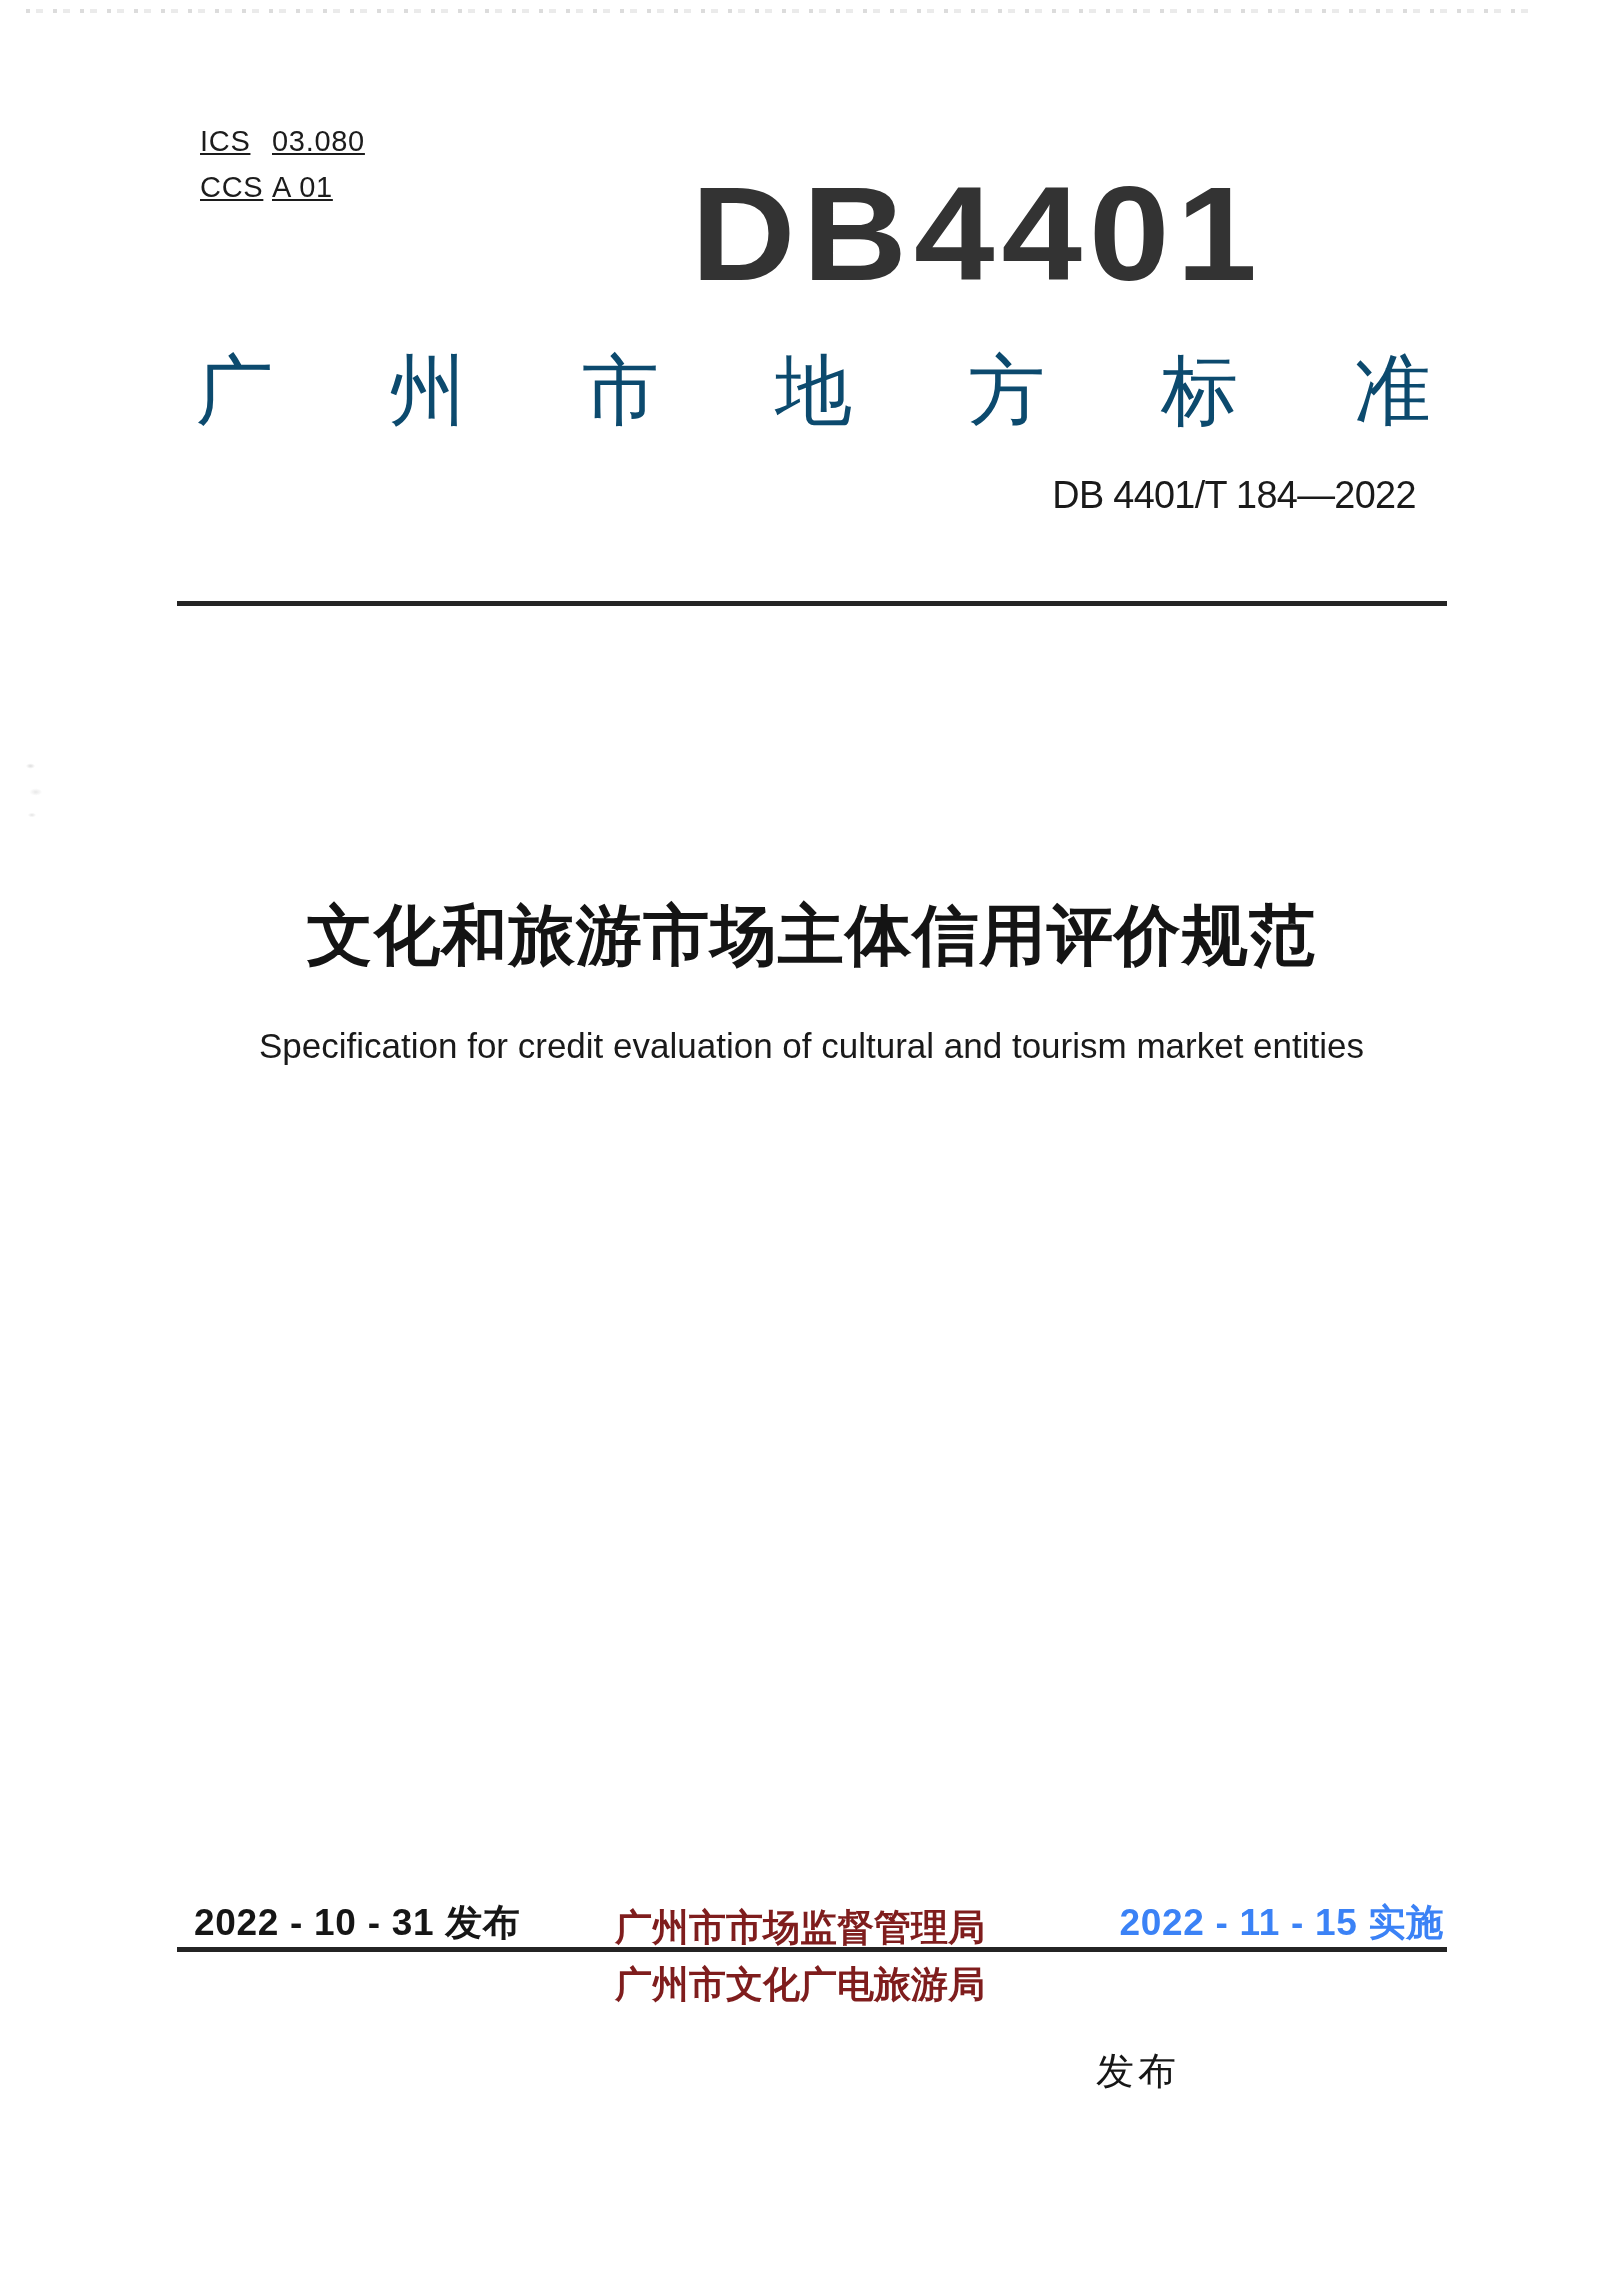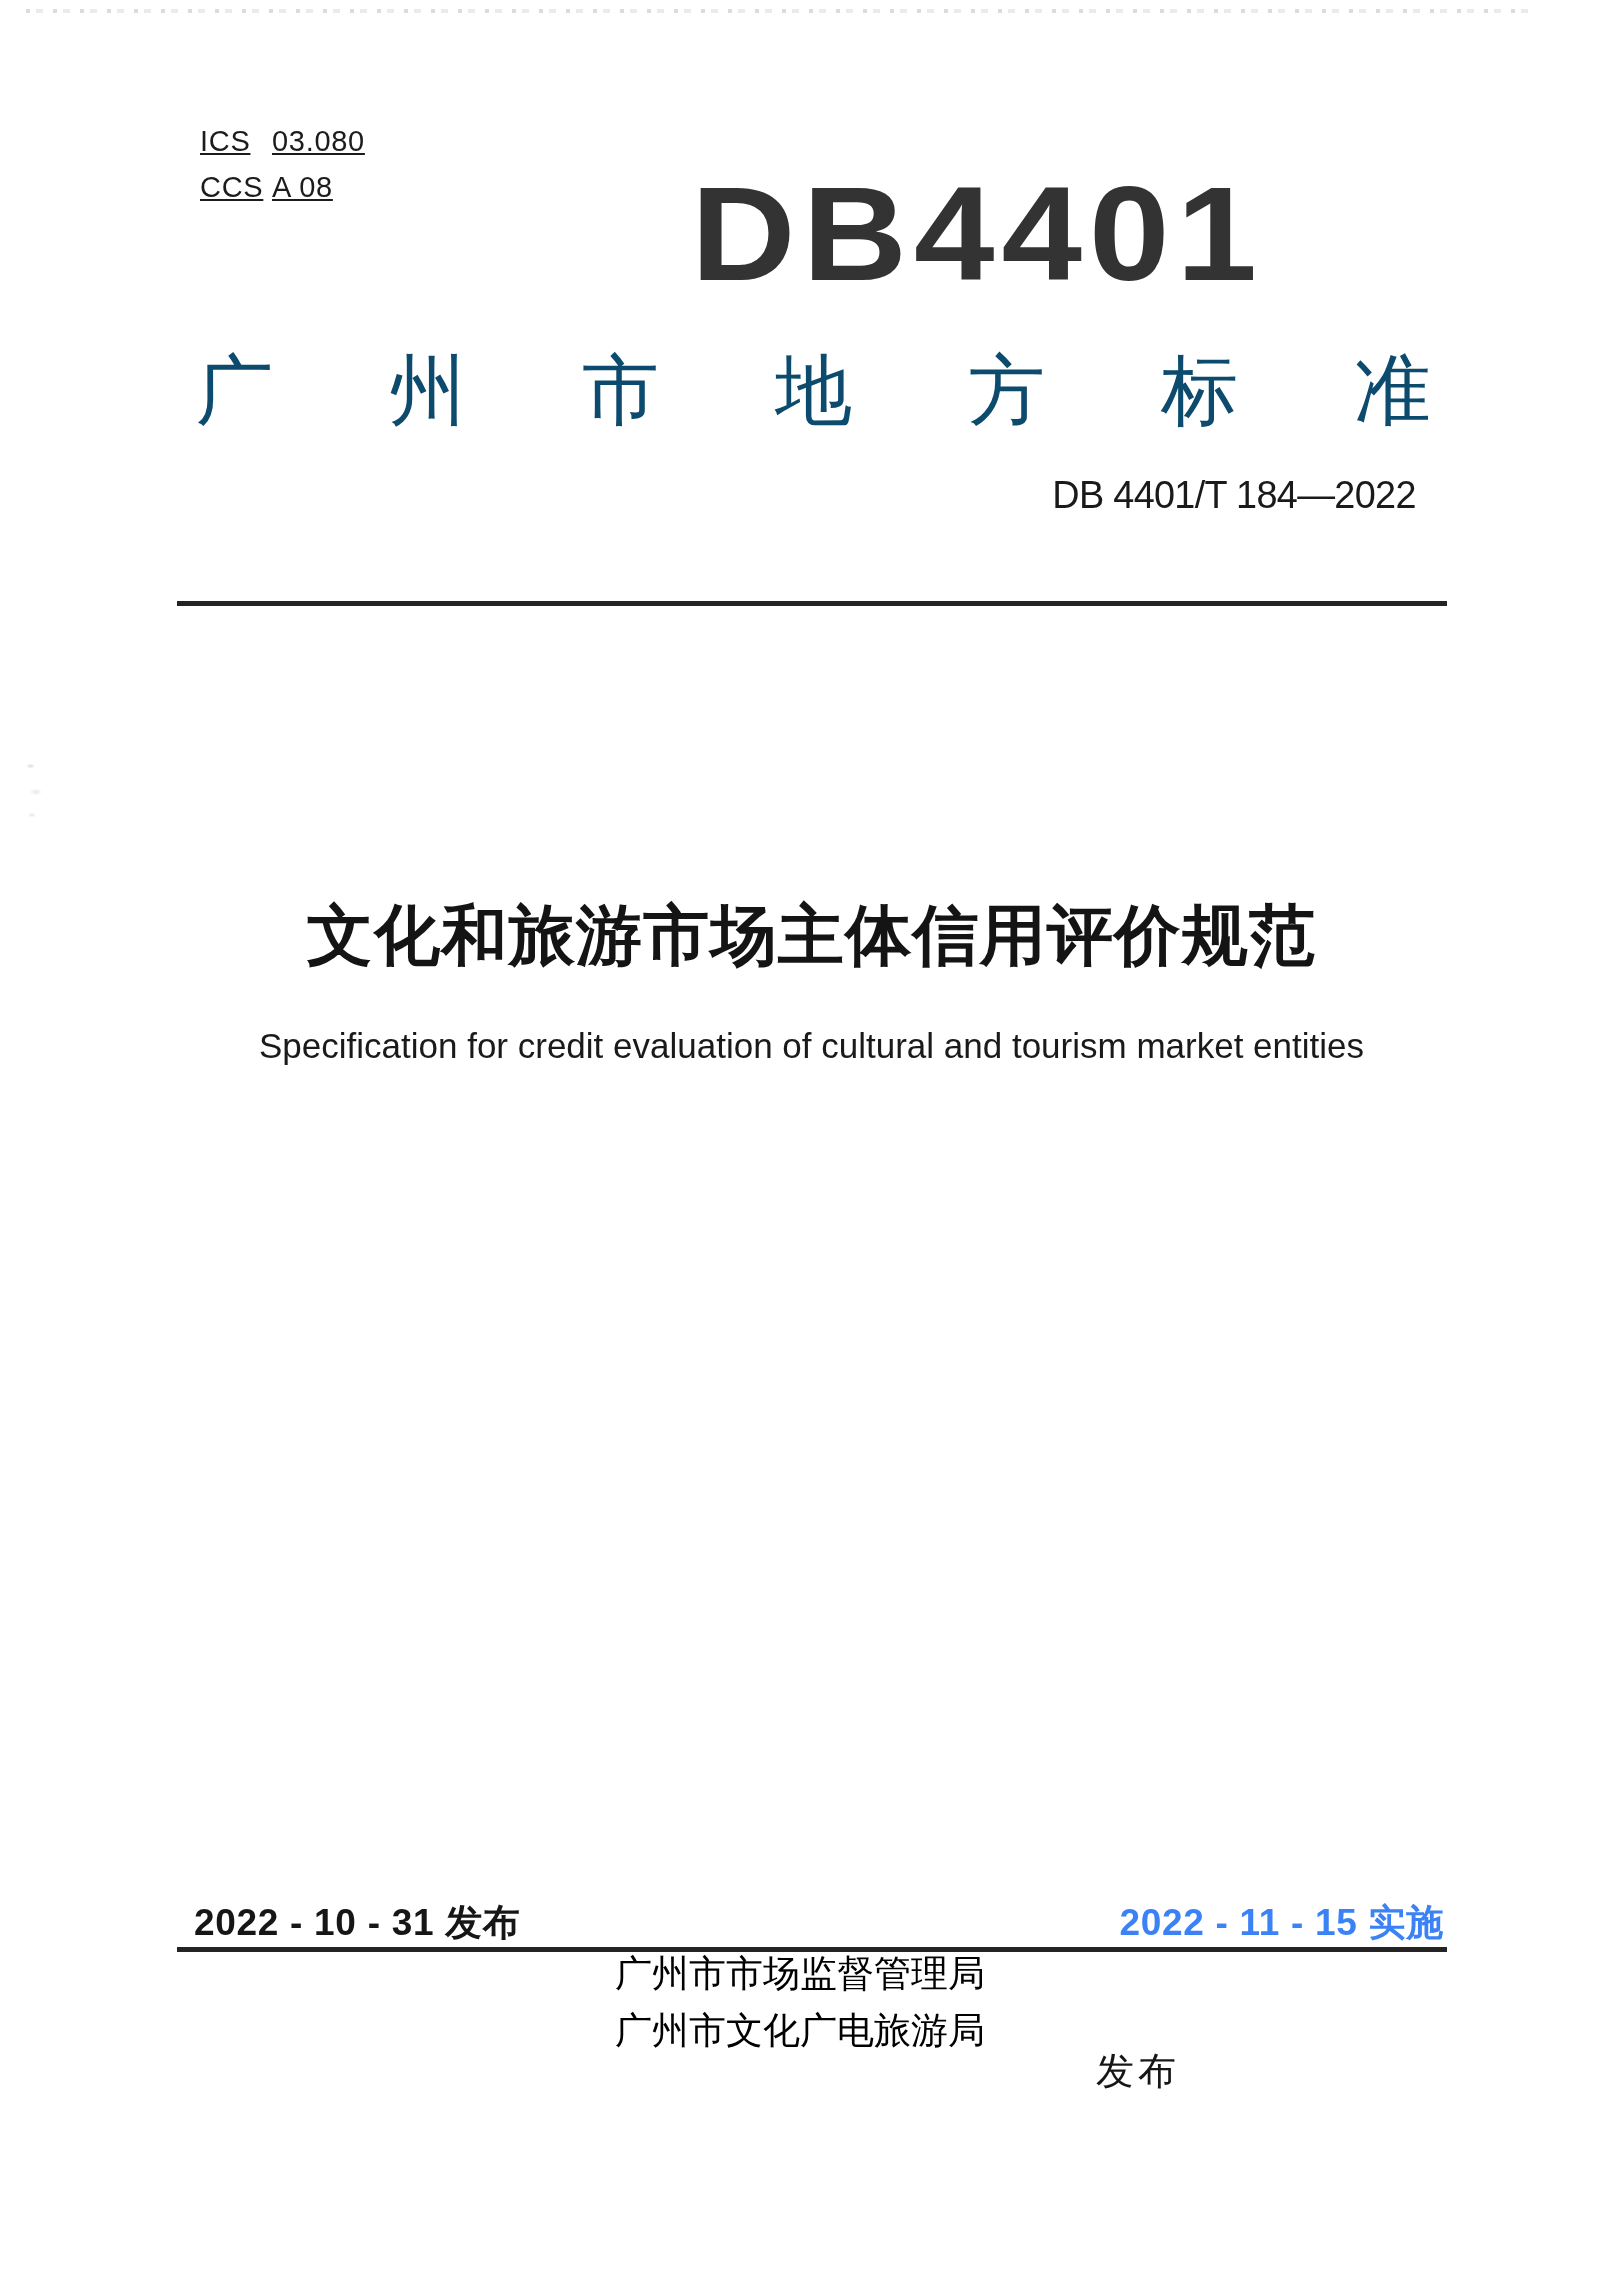--- a/index.html
+++ b/index.html
@@ -109,25 +109,25 @@
     position: absolute;
     right: 179px; top: 1898px;
     font-size: 37px;
     font-weight: 700;
     letter-spacing: 0.7px;
     color: #3b82f6;
     white-space: nowrap;
   }
   .publisher-block {
     position: absolute;
-    left: 615px; top: 1945px;
+    left: 615px; top: 1899px;
     font-size: 37px;
-    font-weight: 400;
+    font-weight: 700;
     line-height: 1.55;
-    color: #000000;
+    color: #7f1d1d;
     white-space: nowrap;
   }
   .publish-label {
     position: absolute;
     left: 1096px; top: 2046px;
     font-size: 38px;
     font-weight: 400;
     letter-spacing: 3.9px;
     color: #161616;
     white-space: nowrap;
@@ -151,21 +151,21 @@
   <div class="scan-noise-top"></div>
   <div class="scan-speck"></div>
 
   <div class="ics-block">
     <div class="ics-row">
       <span class="lbl">ICS</span>
       <span class="val">03.080</span>
     </div>
     <div class="ics-row">
       <span class="lbl">CCS</span>
-      <span class="val">A 08</span>
+      <span class="val">A 01</span>
     </div>
   </div>
 
   <div class="logo">DB4401</div>
 
   <div class="standard-type">广州市地方标准</div>
 
   <div class="standard-number">DB 4401/T 184—2022</div>
 
   <div class="rule rule-top"></div>

